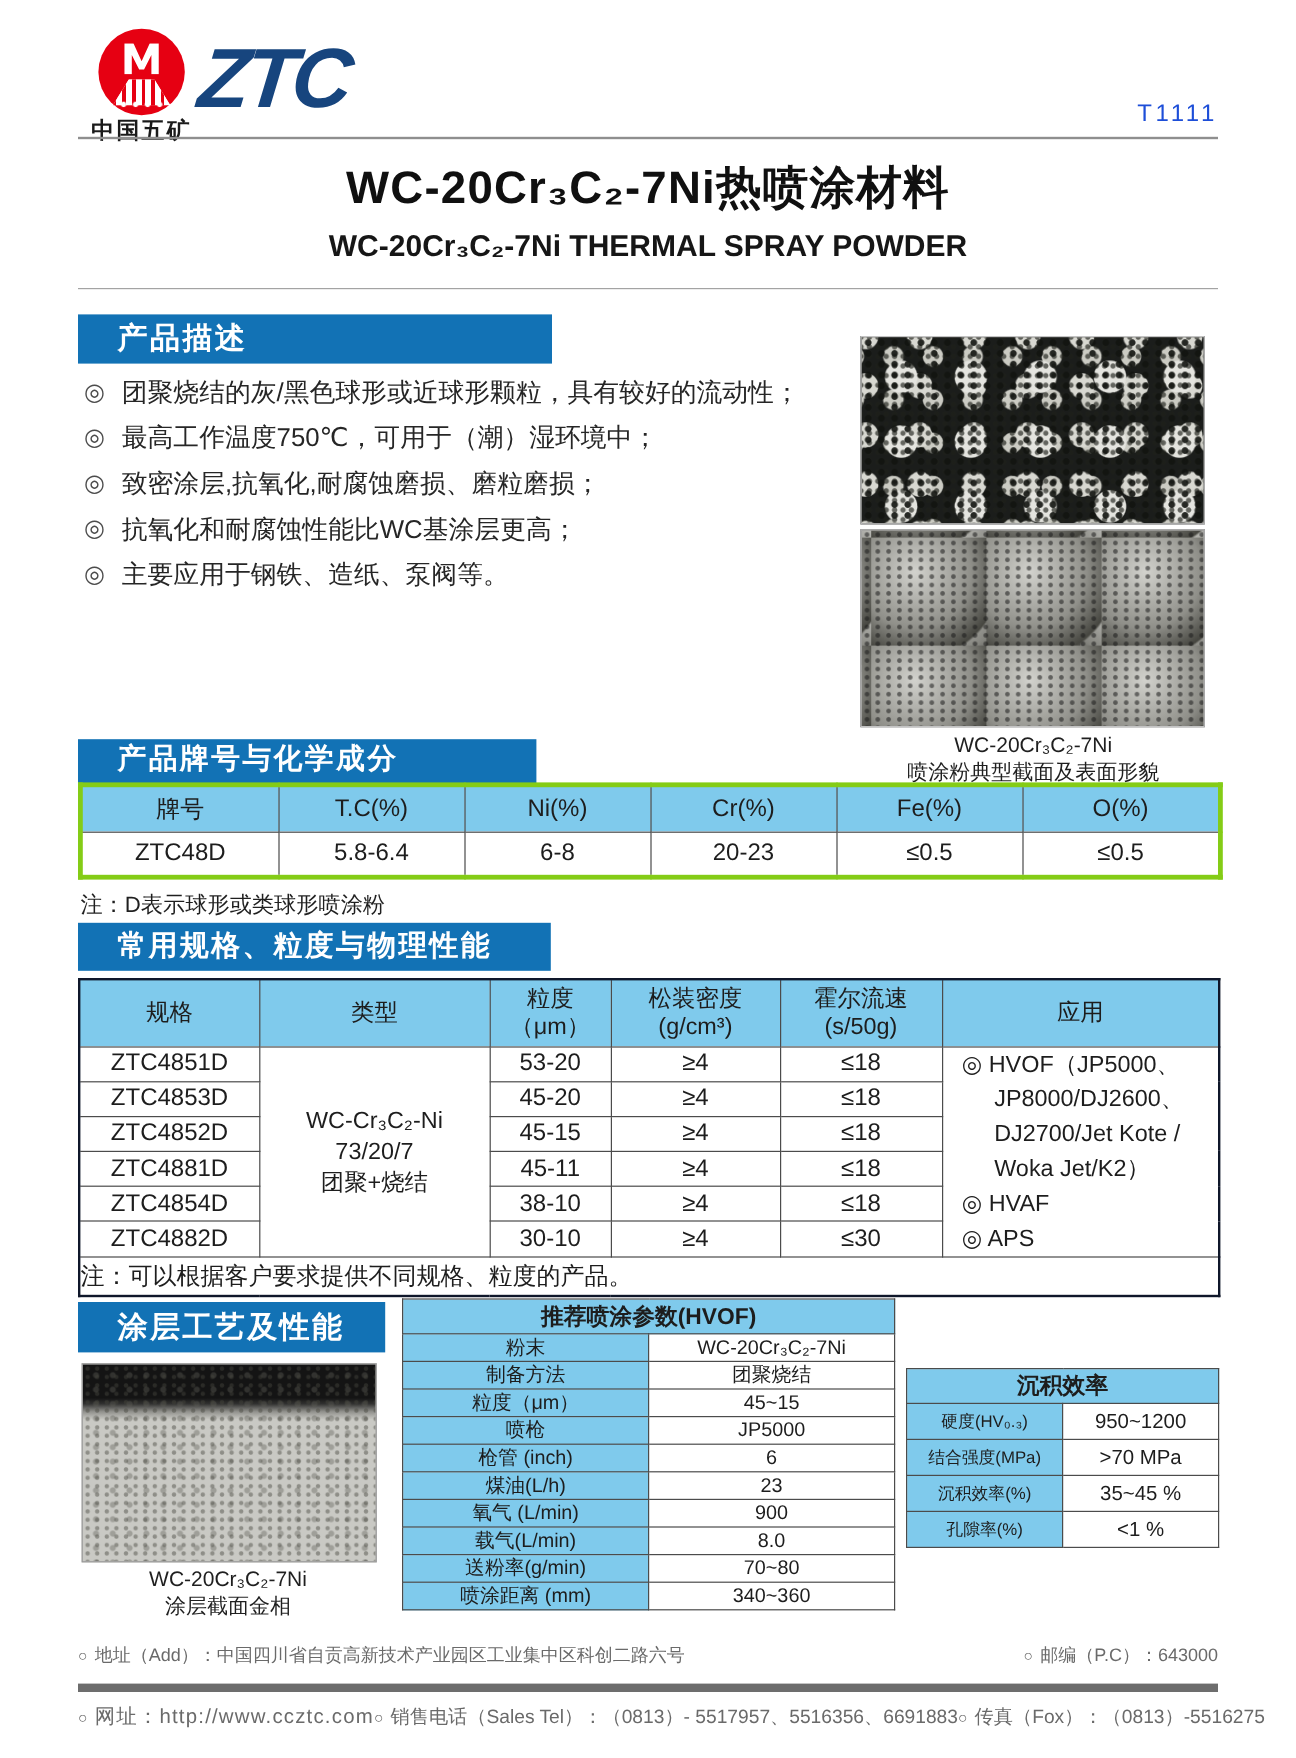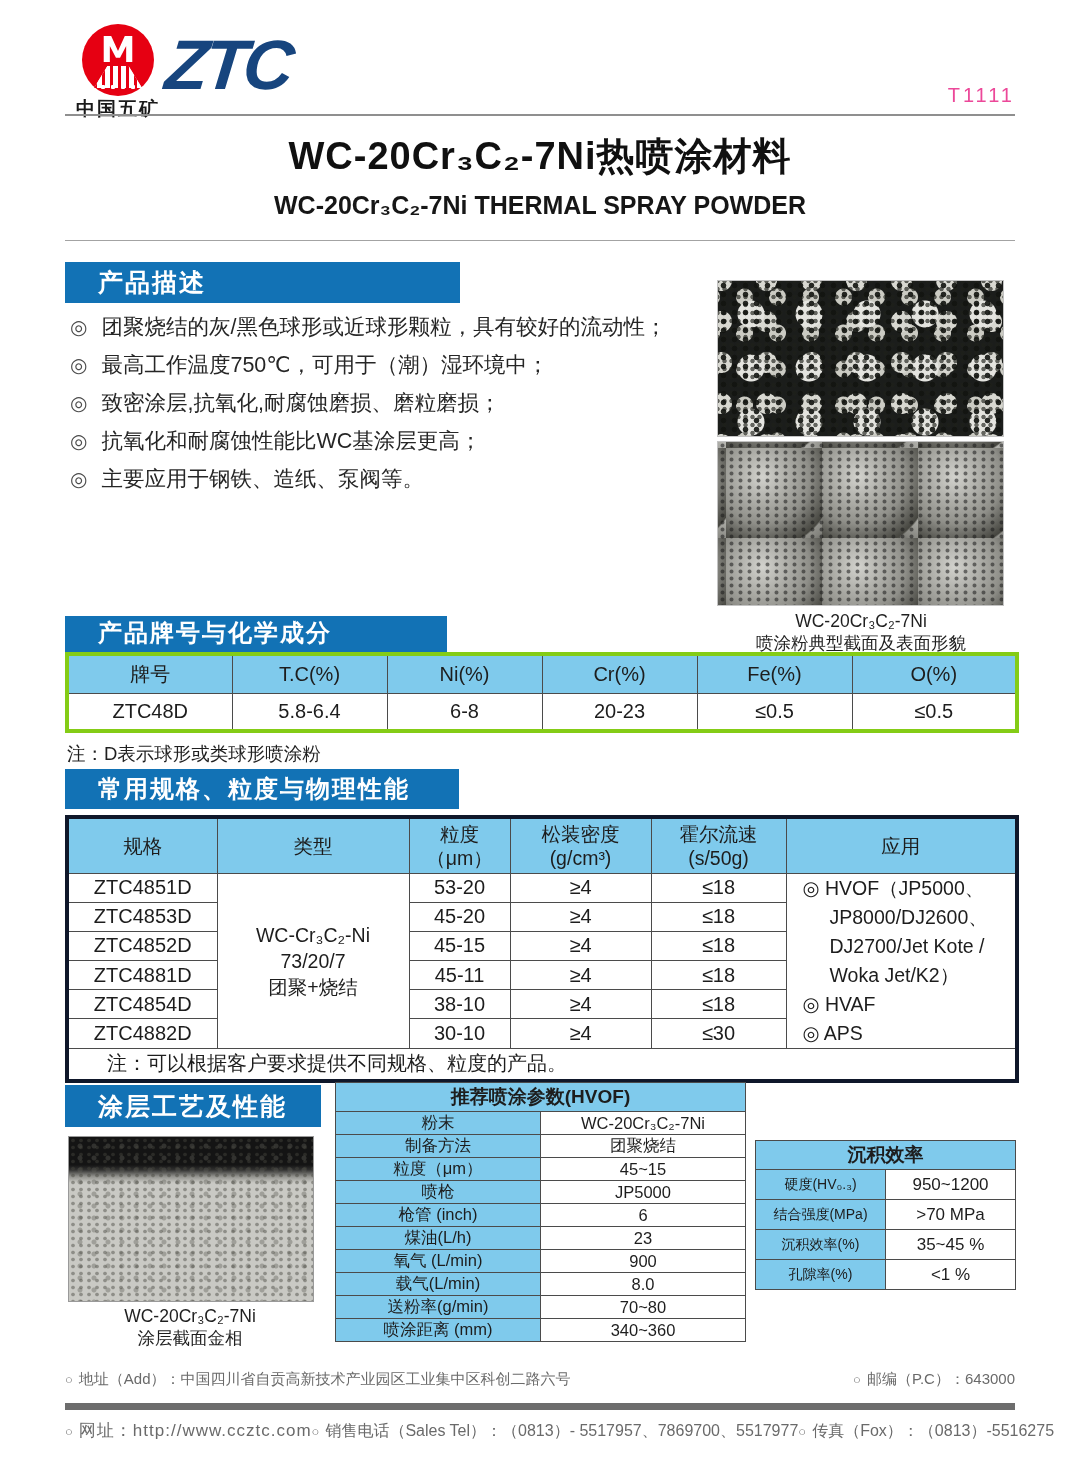--- a/index.html
+++ b/index.html
@@ -17,21 +17,21 @@
           background-image:repeating-linear-gradient(90deg,#e60012 0 3px,#ffffff 3px 8px); }
   .mm-dots { position:absolute; left:16px; top:60px; width:40px; height:6px;
           background-image:radial-gradient(circle,#ffffff 0 2px,transparent 2.5px);
           background-size:10px 6px; }
   .mm-label { position:absolute; left:66px; top:96px; width:104px; text-align:center;
           font-size:19px; font-weight:bold; color:#1a1a1a; letter-spacing:2px; }
   .ztc-logo { position:absolute; left:166px; top:30px; font-size:70px; line-height:70px;
           font-style:italic; font-weight:bold; color:#17457e; letter-spacing:-4px;
           transform:skewX(-6deg); }
   .doc-code { position:absolute; left:860px; top:84px; width:155px; text-align:right;
-          font-size:20px; color:#ec4899; letter-spacing:3px; }
+          font-size:20px; color:#1d4ed8; letter-spacing:3px; }
   .header-rule { position:absolute; left:65px; top:114px; width:950px; height:2px; background:#8f8f8f; }
 
   
   .title-cn { position:absolute; left:0; top:131px; width:100%; text-align:center;
           font-size:38px; font-weight:bold; color:#101010; letter-spacing:1px; }
   .title-en { position:absolute; left:0; top:191px; width:100%; text-align:center;
           font-size:25px; font-weight:bold; color:#161616; }
   .title-rule { position:absolute; left:65px; top:240px; width:950px; height:1px; background:#a3a3a3; }
 
   
@@ -73,28 +73,28 @@
   
   table { border-collapse:collapse; table-layout:fixed; }
   td, th { border:1px solid #4b4b4b; text-align:center; vertical-align:middle; color:#1d1d1d; }
   .comp-table { position:absolute; left:65px; top:652px; width:950px; border:4px solid #84cc16; }
   .comp-table th { background:#7fcaec; height:39px; font-size:20px; font-weight:normal; }
   .comp-table td { background:#ffffff; height:38px; font-size:20px; }
   .table-note { position:absolute; font-size:18.5px; color:#1f1f1f; }
   #comp-note { left:67px; top:741px; }
 
   
-  .specs-table { position:absolute; left:65px; top:815px; width:950px; border:4px solid #0f172a; }
+  .specs-table { position:absolute; left:65px; top:815px; width:950px; border:2px solid #0f172a; }
   .specs-table thead th { background:#7fcaec; height:56px; font-size:19.5px; font-weight:normal; line-height:24px; }
   .specs-table tbody td { background:#ffffff; height:29px; font-size:20px; }
   .type-cell div { font-size:19.5px; line-height:26px; }
   .app-cell { text-align:left !important; padding-left:16px; vertical-align:middle; }
   .app-cell div { font-size:19.5px; line-height:29px; white-space:nowrap; }
   .app-cell .indent { padding-left:27px; }
-  .specs-note-cell { text-align:left !important; padding-left:38px; height:33px !important; font-size:19.5px; }
+  .specs-note-cell { text-align:left !important; height:33px !important; font-size:19.5px; }
 
   
   #coat-img { left:68px; top:1136px; width:246px; height:166px; border:1px solid #9a9a9a;
       background-color:#c9c9c4;
       background-image:
         radial-gradient(circle, rgba(70,70,62,.45) 0 1.4px, transparent 2.2px),
         radial-gradient(circle, rgba(95,95,88,.4) 0 2px, transparent 3px),
         linear-gradient(180deg,#141414 0 17%, rgba(22,22,22,.85) 20%, rgba(40,40,36,.35) 24%, transparent 28%);
       background-size:8px 7px, 14px 12px, 100% 100%;
       background-position:0 0, 4px 3px, 0 0; }
@@ -377,21 +377,21 @@
       </div>
   </div>
   <div class="footer-bar"></div>
   <div class="footer-line" id="footer-line2">
     <div class="footer-item">
       <span class="marker">○</span>
       <span class="web-text">网址：http://www.ccztc.com</span>
       </div>
     <div class="footer-item">
       <span class="marker">○</span>
-      <span>销售电话（Sales Tel）：（0813）- 5517957、7869700、5517977</span>
+      <span>销售电话（Sales Tel）：（0813）- 5517957、5516356、6691883</span>
       </div>
     <div class="footer-item">
       <span class="marker">○</span>
       <span>传真（Fox）：（0813）-5516275</span>
       </div>
   </div>
 
 </div>
 
 </body></html>

